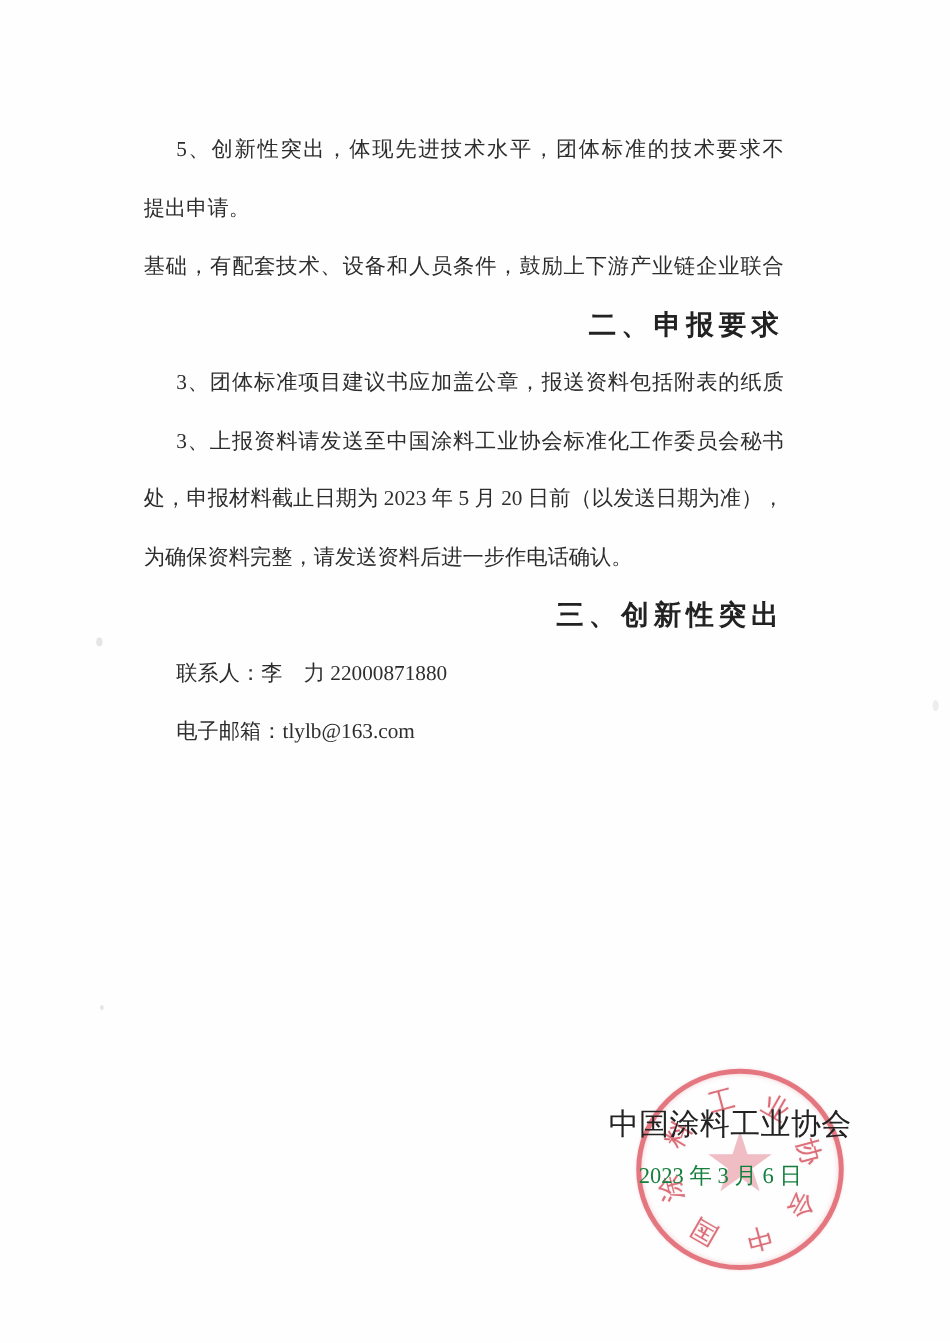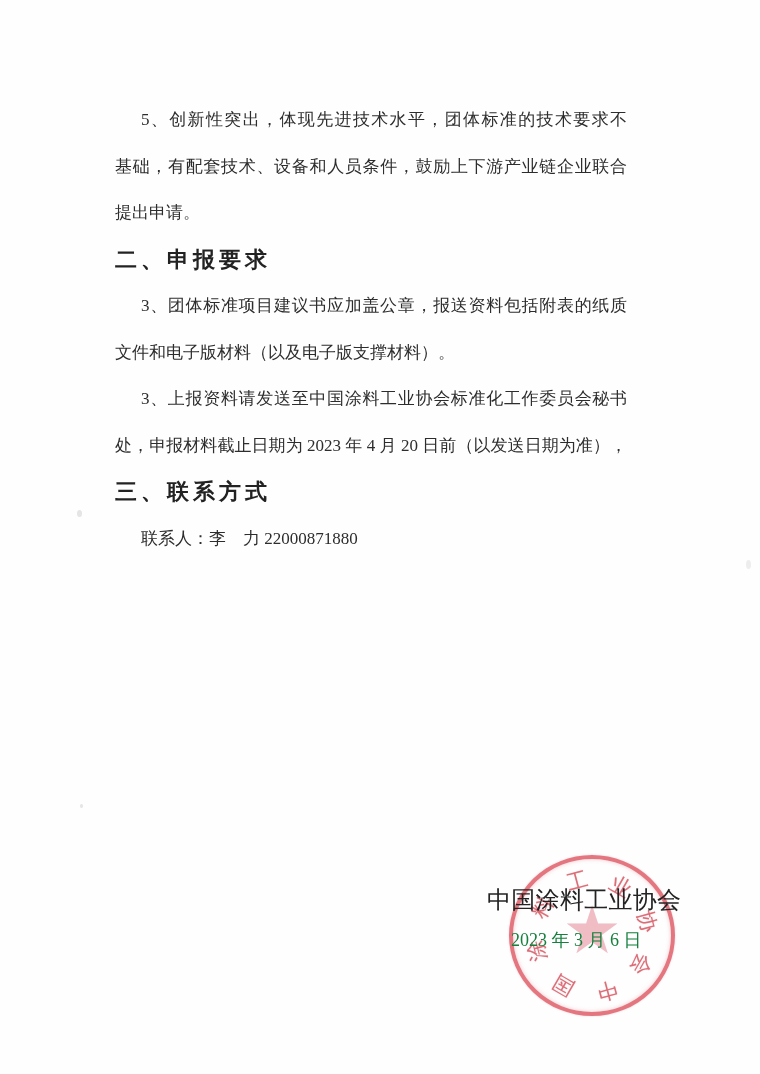--- a/index.html
+++ b/index.html
@@ -29,20 +29,21 @@
     text-align: justify;
     text-align-last: justify;
     text-justify: inter-character;
   }
   .line.f { text-indent: 26px; }
   .line.h {
     font-size: 22px;
     font-weight: bold;
     letter-spacing: 4px;
     color: #222222;
+    text-align: right;
   }
   
   .sig-org {
     position: absolute;
     left: 487px;
     top: 889px;
     font-size: 24px;
     line-height: 22px;
     color: #232323;
     letter-spacing: 0.3px;
@@ -115,47 +116,50 @@
 
 <div class="page">
 
   <div class="doc">
 
     <div class="block">
       <div class="line f j">5、创新性突出，体现先进技术水平，团体标准的技术要求不</div>
     </div>
 
     <div class="block">
+      <div class="line">提出申请。</div>
       <div class="line j">基础，有配套技术、设备和人员条件，鼓励上下游产业链企业联合</div>
-      <div class="line">提出申请。</div>
     </div>
 
     <div class="block">
       <div class="line h">二、申报要求</div>
     </div>
 
 
     <div class="block">
       <div class="line f j">3、团体标准项目建议书应加盖公章，报送资料包括附表的纸质</div>
-      <div class="line">文件和电子版材料（以及电子版支撑材料）。</div>
     </div>
 
     <div class="block">
       <div class="line f j">3、上报资料请发送至中国涂料工业协会标准化工作委员会秘书</div>
-      <div class="line j">处，申报材料截止日期为 2023 年 4 月 20 日前（以发送日期为准），</div>
+      <div class="line j">处，申报材料截止日期为 2023 年 5 月 20 日前（以发送日期为准），</div>
+      <div class="line">为确保资料完整，请发送资料后进一步作电话确认。</div>
     </div>
 
     <div class="block">
-      <div class="line h">三、联系方式</div>
+      <div class="line h">三、创新性突出</div>
     </div>
 
     <div class="block">
       <div class="line f">联系人：李　力  22000871880</div>
     </div>
 
+    <div class="block">
+      <div class="line f">电子邮箱：tlylb@163.com</div>
+    </div>
 
   </div>
 
   <div class="seal">
     <span class="seal-char c0">中</span>
     <span class="seal-char c1">国</span>
     <span class="seal-char c2">涂</span>
     <span class="seal-char c3">料</span>
     <span class="seal-char c4">工</span>
     <span class="seal-char c5">业</span>

